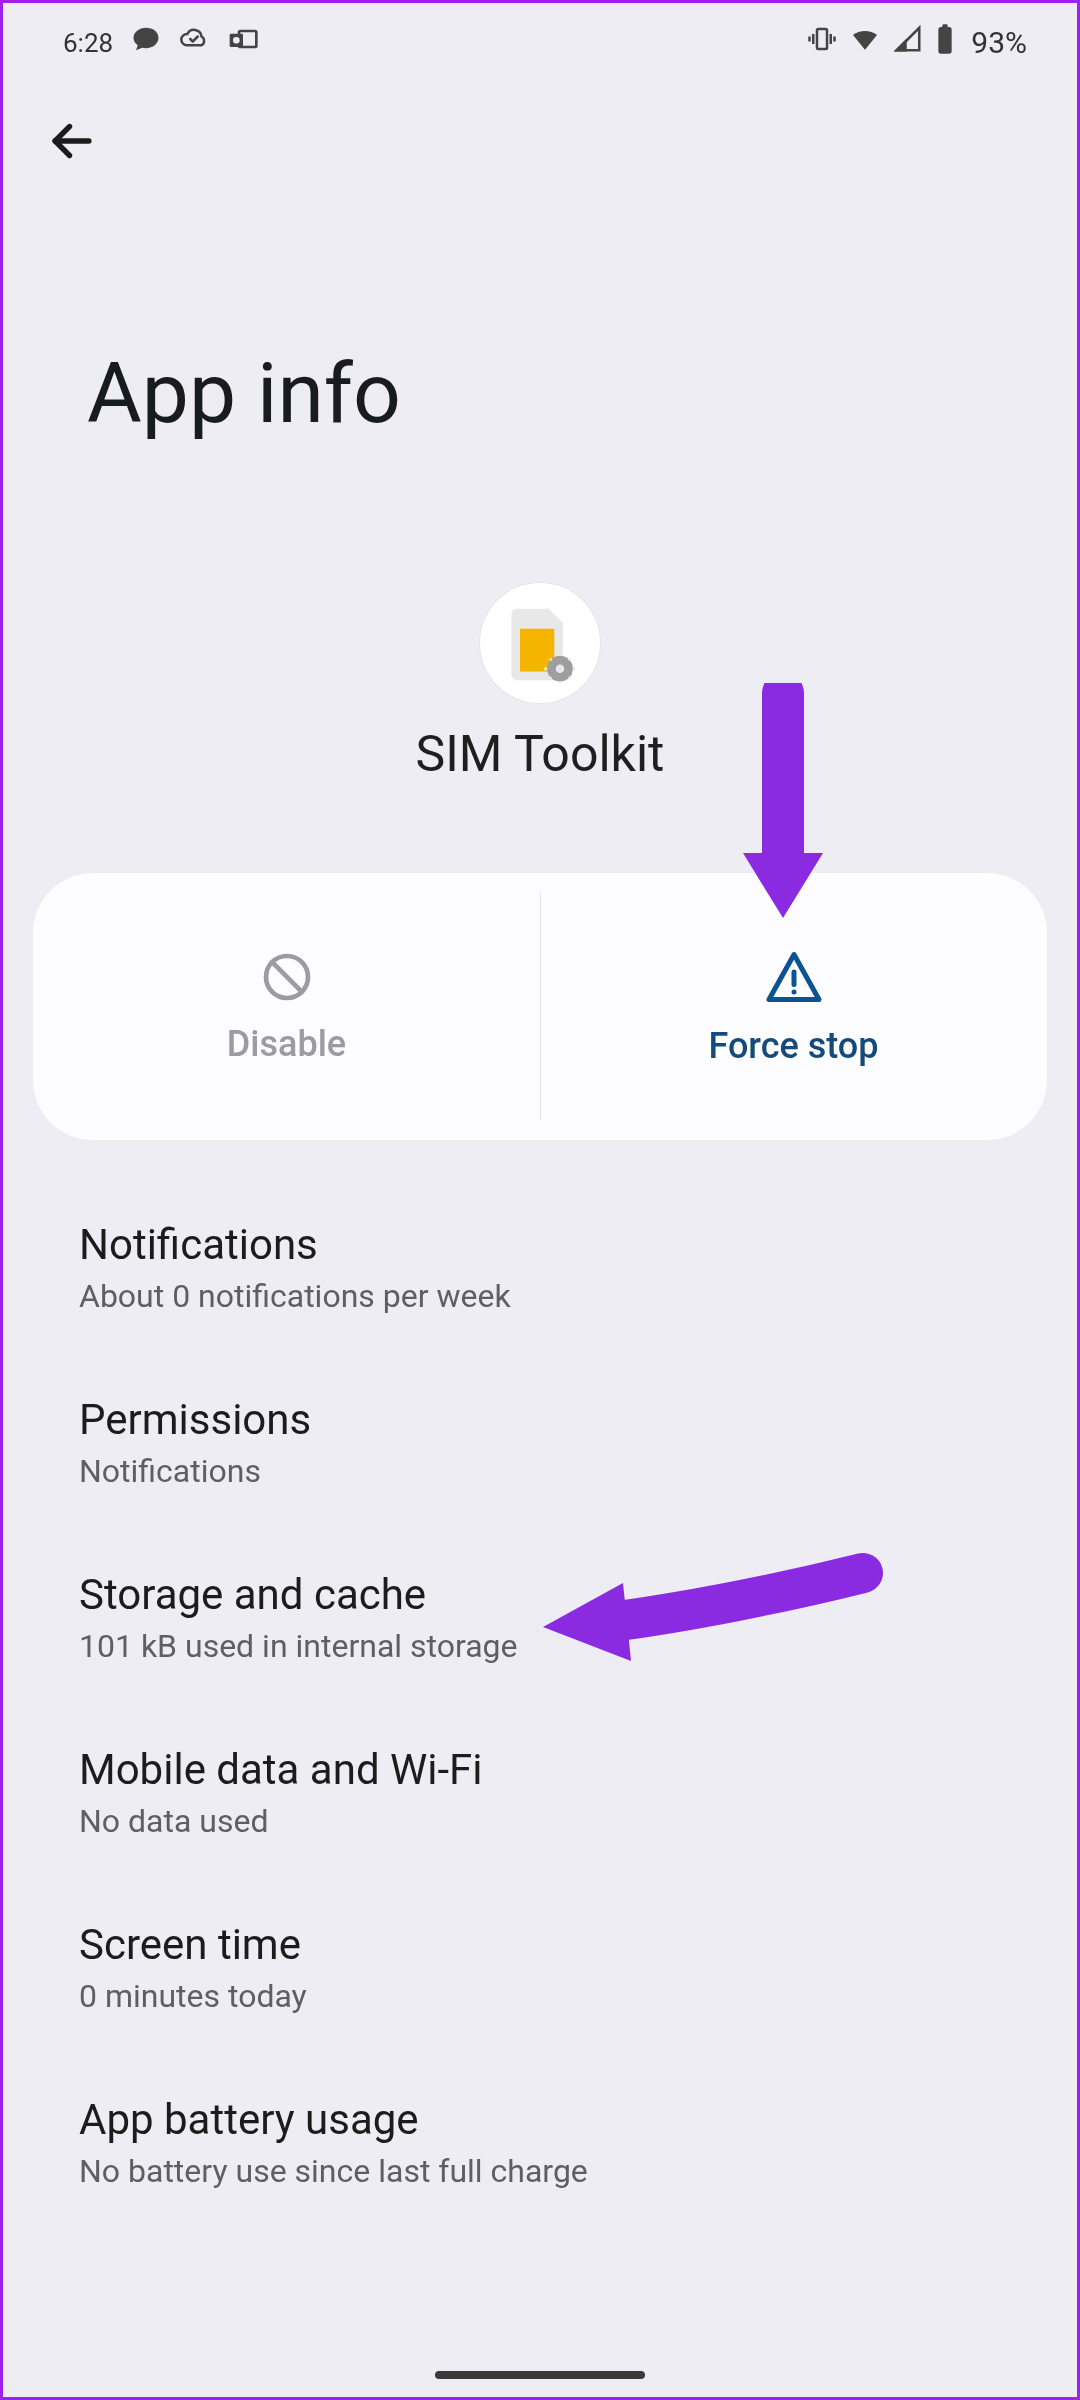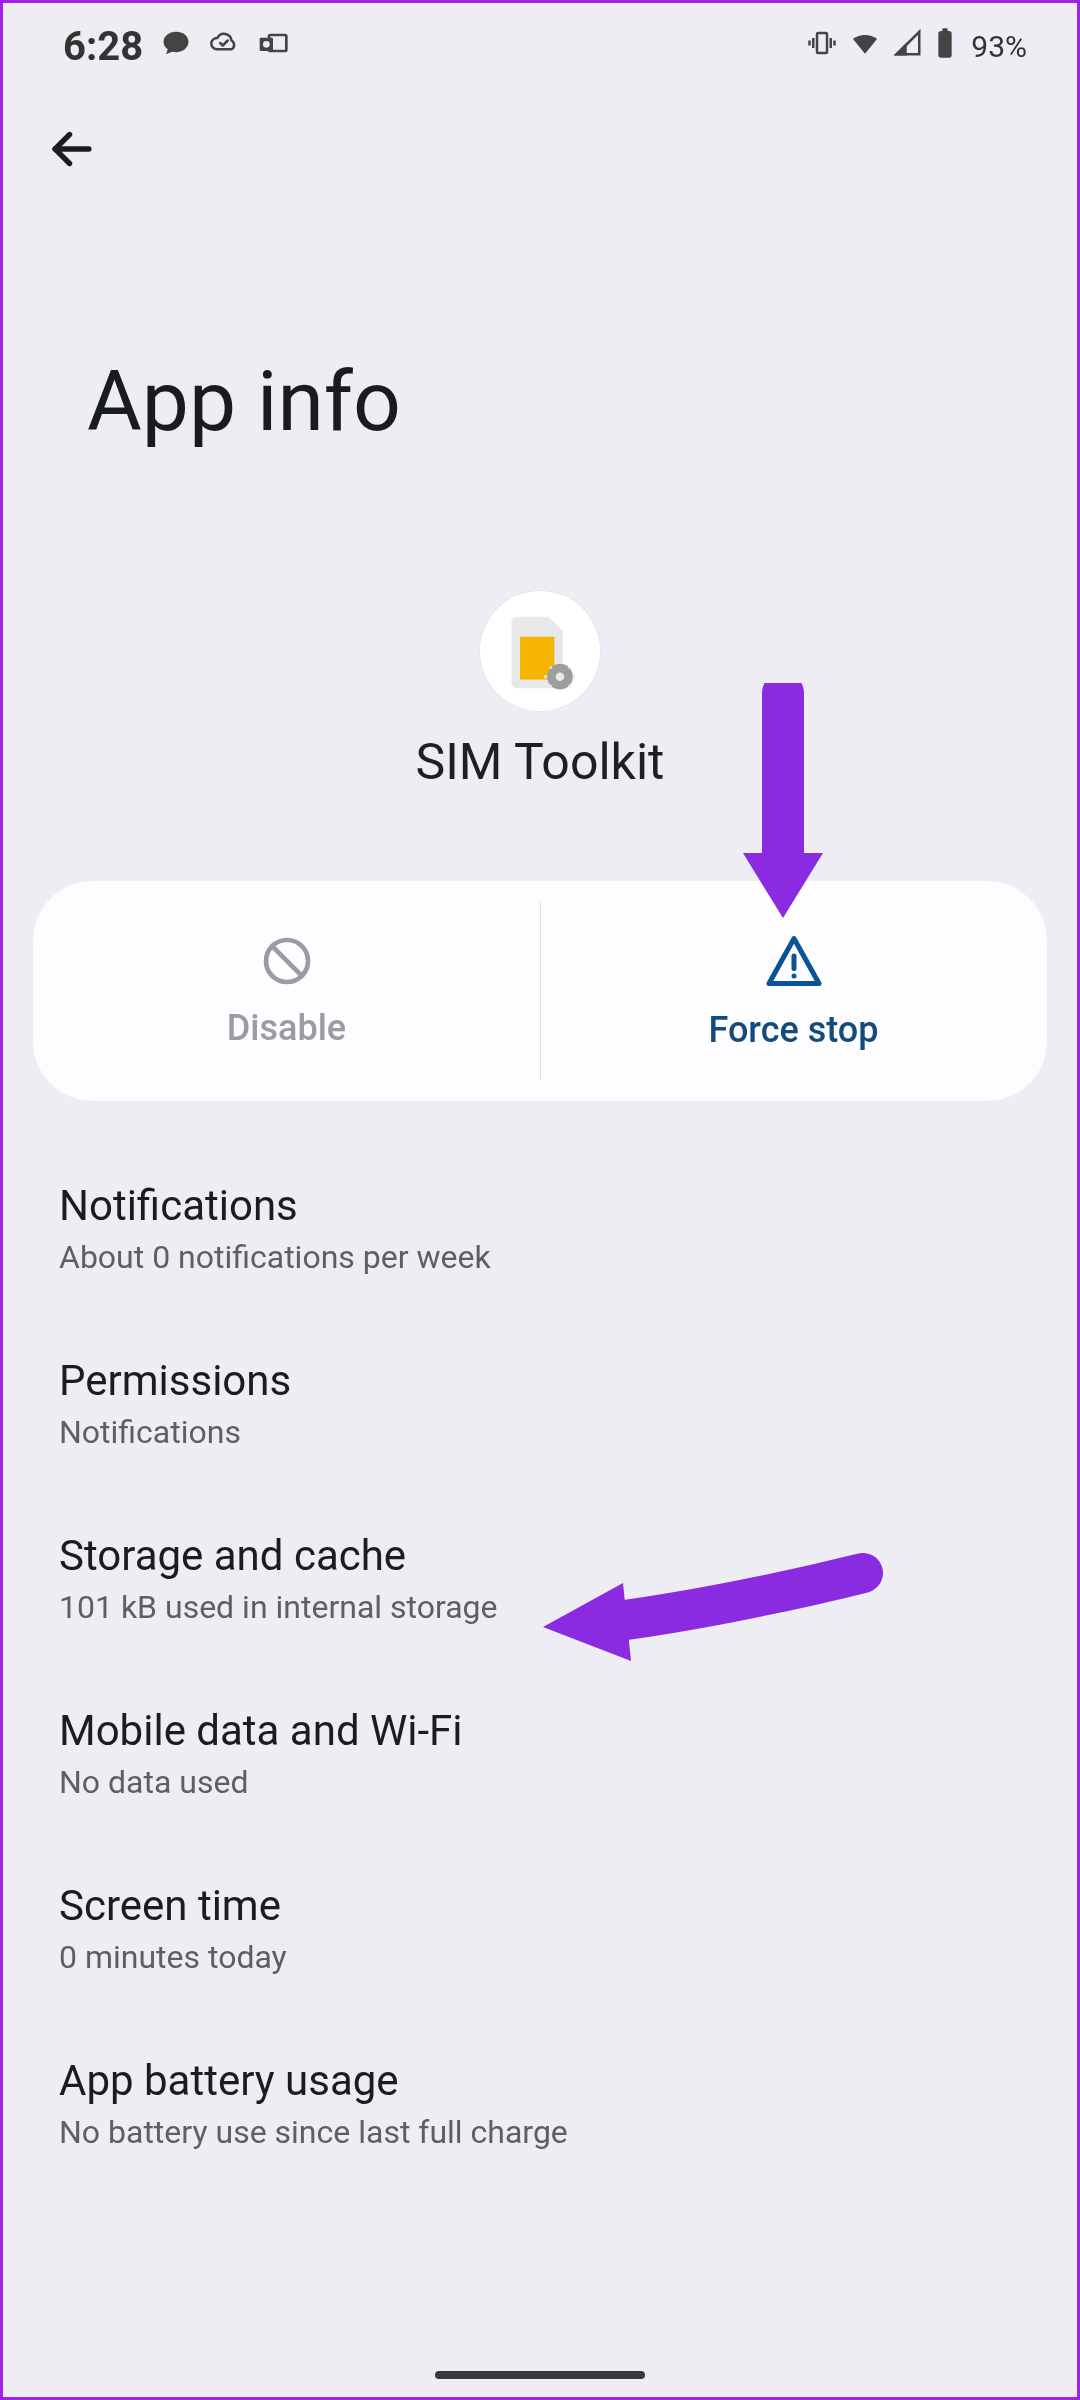--- a/index.html
+++ b/index.html
@@ -16,21 +16,21 @@
   
   .status-bar {
     display: flex;
     justify-content: space-between;
     align-items: center;
     padding: 20px 50px 10px 60px;
     font-size: 30px;
     color: #444;
   }
   .status-left, .status-right { display: flex; align-items: center; gap: 18px; }
-  .status-left .time { font-weight: 700; font-size: 40px; color:#333; }
+  .status-left .time { font-weight: 400; font-size: 26px; color:#333; }
   .status-right { gap: 12px; }
   .status-right .batt-pct { font-size: 30px; color:#333; margin-left:4px;}
 
   .nav-back {
     padding: 40px 40px 10px 40px;
   }
 
   .page-title {
     font-size: 84px;
     font-weight: 400;
@@ -56,21 +56,21 @@
     font-size: 50px;
     color: #1f1f1f;
     margin-top: 22px;
   }
 
   .action-row {
     margin: 90px 30px 0 30px;
     background: #fdfcff;
     border-radius: 60px;
     display: flex;
-    height: 220px;
+    height: 267px;
     overflow: hidden;
   }
   .action-btn {
     flex: 1;
     display: flex;
     flex-direction: column;
     align-items: center;
     justify-content: center;
     gap: 14px;
     position: relative;
@@ -81,21 +81,21 @@
     left:0; top:20px; bottom:20px;
     width:1px;
     background:#e3e2e9;
   }
   .action-btn.disabled { color:#9c9ba2; }
   .action-btn.enabled { color:#0b5394; }
   .action-btn .lbl { font-size: 36px; font-weight: 500;}
   .action-btn.disabled .lbl { color:#9c9ba2; }
   .action-btn.enabled .lbl { color:#154b7a; }
 
-  .settings-list { padding: 40px 60px 0 56px; }
+  .settings-list { padding: 40px 60px 0 76px; }
   .setting-item { padding: 40px 0; }
   .setting-title { font-size: 42px; color:#1c1c1c; }
   .setting-sub { font-size: 32px; color:#5f5f63; margin-top: 8px; }
 
   
   .annot-arrow { position: absolute; pointer-events:none; }
 
   .nav-indicator {
     position:absolute;
     bottom: 18px;

